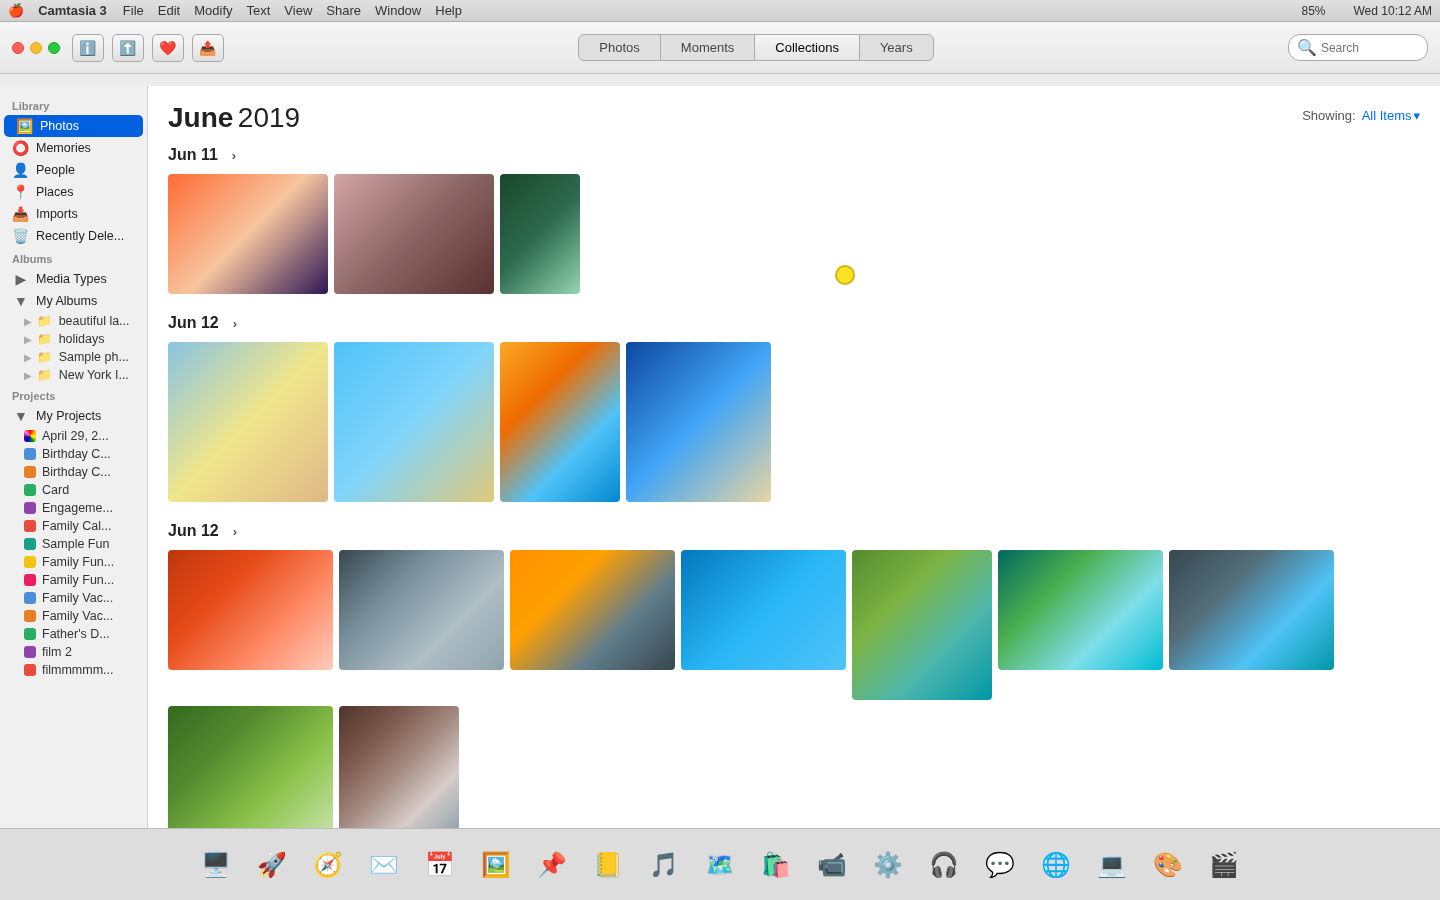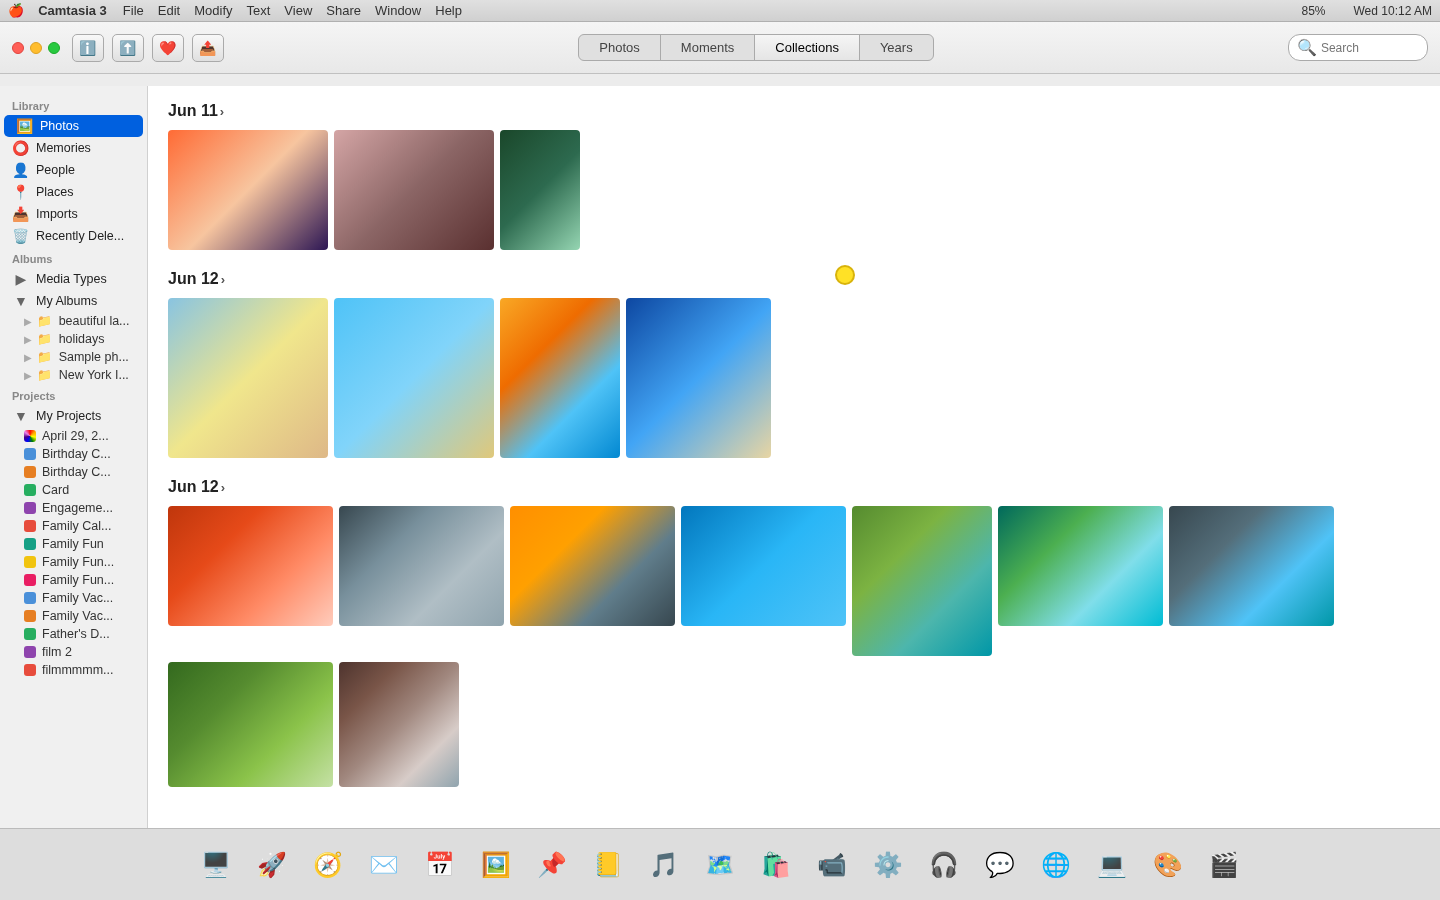--- a/index.html
+++ b/index.html
@@ -152,21 +152,21 @@
     .page-title-bold { font-weight: 700; }
     .page-title-light { font-weight: 300; }
     .showing-control { display: flex; align-items: center; gap: 6px; font-size: 13px; color: #555; margin-top: 6px; }
     .showing-dropdown { display: flex; align-items: center; gap: 2px; color: #0070f3; cursor: pointer; font-size: 13px; }
 
     
     .date-group { margin-bottom: 20px; }
     .date-label {
       display: flex;
       align-items: center;
-      gap: 2px;
+      gap: 14px;
       font-size: 16px;
       font-weight: 600;
       color: #222;
       margin-bottom: 10px;
       cursor: pointer;
     }
     .date-label-arrow { font-size: 13px; color: #555; }
 
     
     .photo-grid {
@@ -377,21 +377,21 @@
     <div class="sidebar-sub-item">
       <span style="display:inline-block;width:12px;height:12px;border-radius:3px;background:#8e44ad;flex-shrink:0;"></span>
       <span class="sidebar-item-label">Engageme...</span>
     </div>
     <div class="sidebar-sub-item">
       <span style="display:inline-block;width:12px;height:12px;border-radius:3px;background:#e74c3c;flex-shrink:0;"></span>
       <span class="sidebar-item-label">Family Cal...</span>
     </div>
     <div class="sidebar-sub-item">
       <span style="display:inline-block;width:12px;height:12px;border-radius:3px;background:#16a085;flex-shrink:0;"></span>
-      <span class="sidebar-item-label">Family Fun</span>
+      <span class="sidebar-item-label">Sample Fun</span>
     </div>
     <div class="sidebar-sub-item">
       <span style="display:inline-block;width:12px;height:12px;border-radius:3px;background:#f1c40f;flex-shrink:0;"></span>
       <span class="sidebar-item-label">Family Fun...</span>
     </div>
     <div class="sidebar-sub-item">
       <span style="display:inline-block;width:12px;height:12px;border-radius:3px;background:#e91e63;flex-shrink:0;"></span>
       <span class="sidebar-item-label">Family Fun...</span>
     </div>
     <div class="sidebar-sub-item">
@@ -410,20 +410,33 @@
       <span style="display:inline-block;width:12px;height:12px;border-radius:3px;background:#8e44ad;flex-shrink:0;"></span>
       <span class="sidebar-item-label">film 2</span>
     </div>
     <div class="sidebar-sub-item">
       <span style="display:inline-block;width:12px;height:12px;border-radius:3px;background:#e74c3c;flex-shrink:0;"></span>
       <span class="sidebar-item-label">filmmmmm...</span>
     </div>
   </div>
 
   <div class="content">
+    <div class="page-header">
+      <div>
+        <span class="page-title page-title-bold">June</span>
+        <span class="page-title page-title-light">2019</span>
+      </div>
+      <div class="showing-control">
+        <span>Showing:</span>
+        <span class="showing-dropdown">
+          <span>All Items</span>
+          <span>▾</span>
+        </span>
+      </div>
+    </div>
 
     <div class="date-group">
       <div class="date-label">
         <span>Jun 11</span>
         <span class="date-label-arrow">›</span>
       </div>
       <div class="photo-grid">
         <div class="photo-thumb photo-sunset" style="width:160px;height:120px;"></div>
         <div class="photo-thumb photo-person" style="width:160px;height:120px;"></div>
         <div class="photo-thumb photo-green" style="width:80px;height:120px;"></div>

